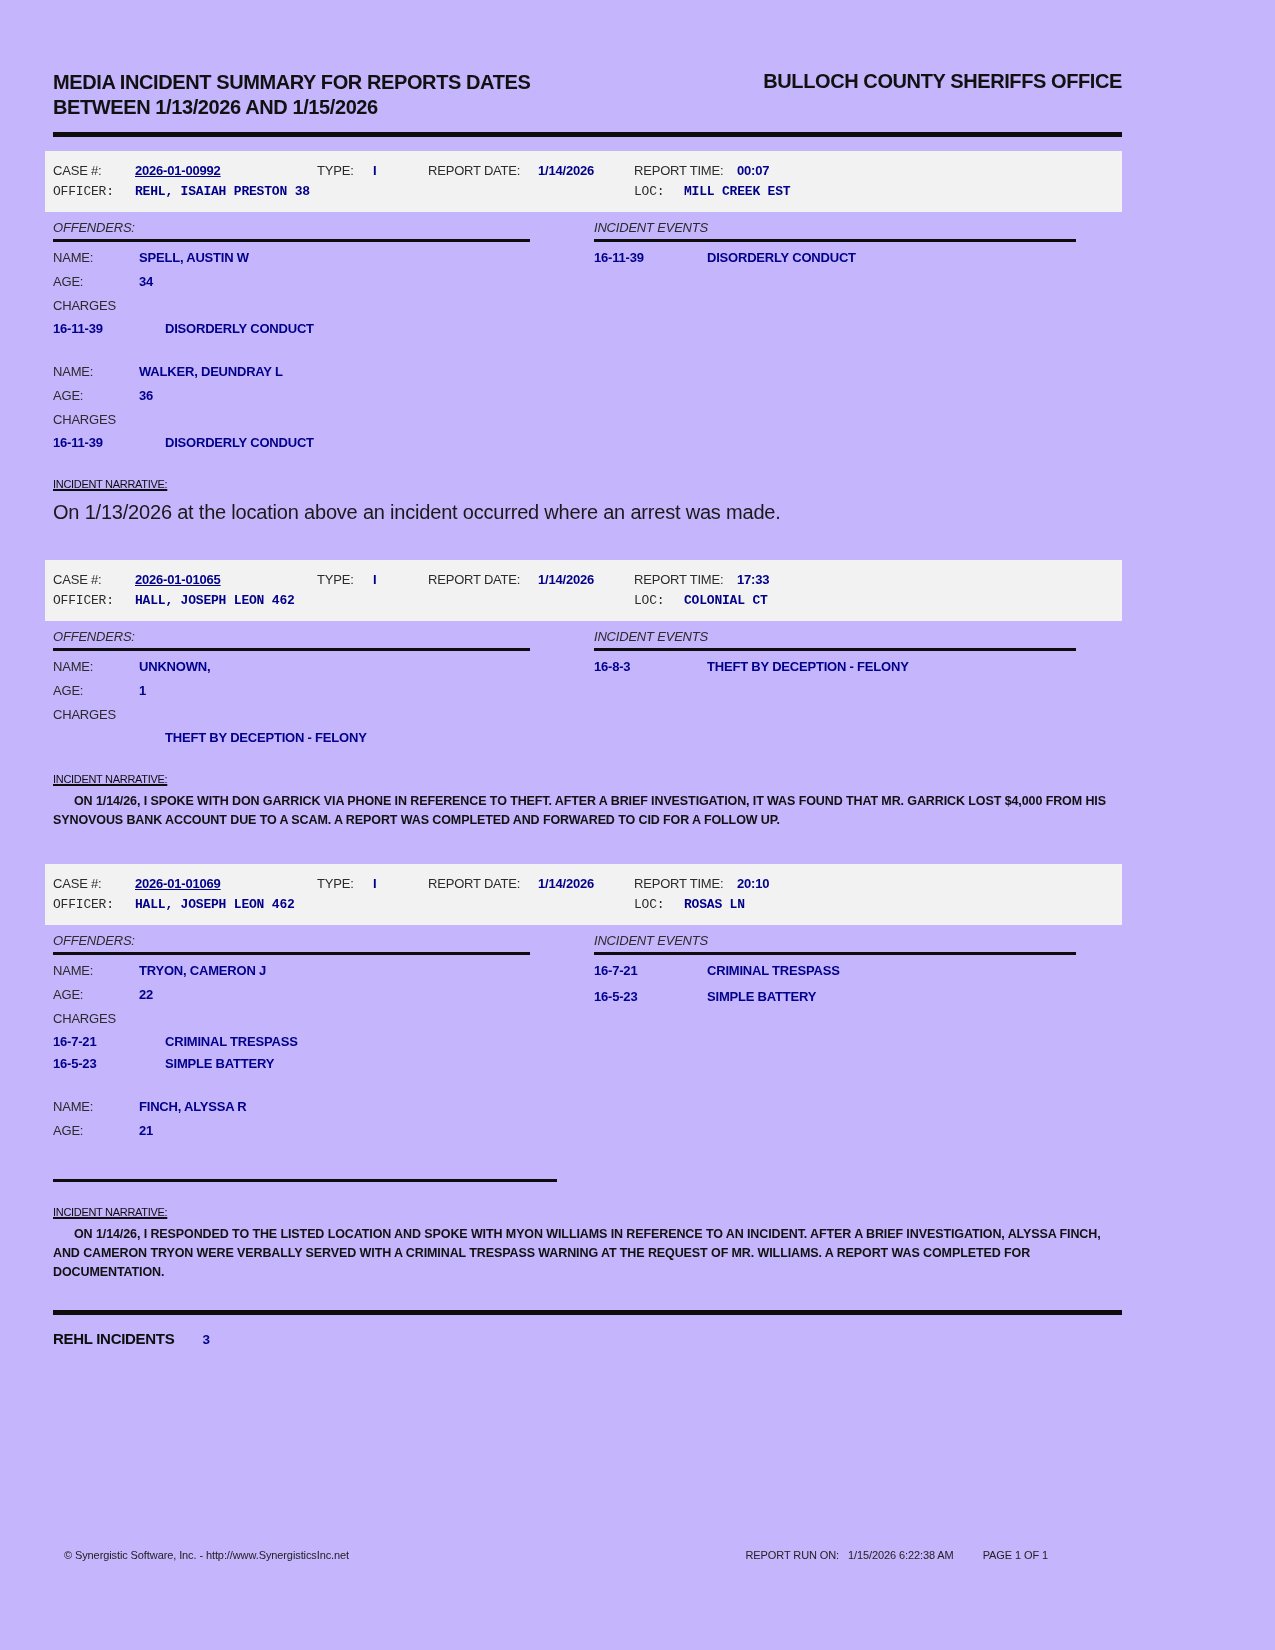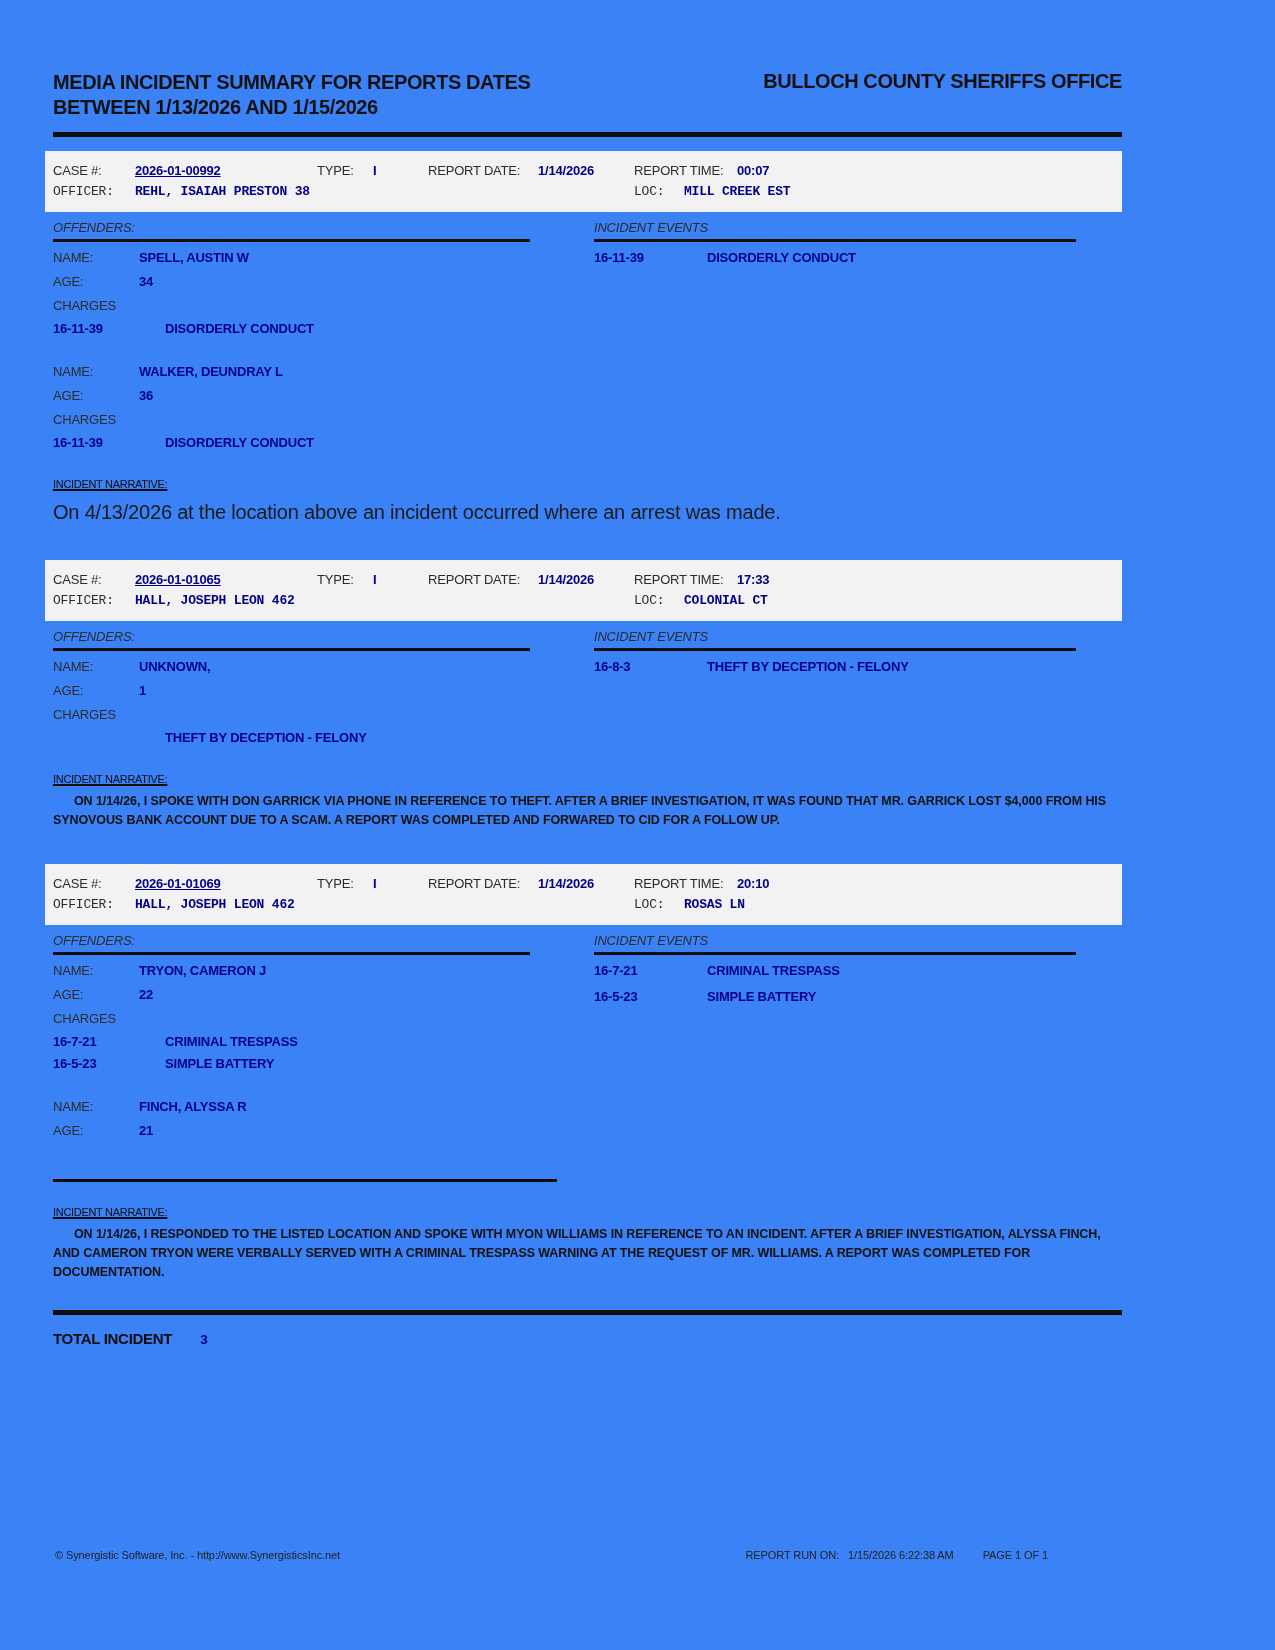--- a/index.html
+++ b/index.html
@@ -1,21 +1,21 @@
 <!DOCTYPE html>
 <html><head>
 <meta charset="utf-8">
 <style>
   * { margin: 0; padding: 0; box-sizing: border-box; }
   html, body { background: #ffffff; }
   .page {
     position: relative;
     width: 1275px;
     height: 1650px;
-    background: #3b82f6;
+    background: #c4b5fd;
     font-family: "Liberation Sans", sans-serif;
     color: #1a1a1a;
     overflow: hidden;
   }
   .content { margin-left: 53px; width: 1069px; }
 
   
   .doc-header { display: flex; justify-content: space-between; align-items: flex-start; padding-top: 70px; }
   .title-left {
     font-size: 20px; font-weight: bold; line-height: 25px;
@@ -75,21 +75,21 @@
     line-height: 19px; text-indent: 21px; letter-spacing: -0.1px;
   }
 
   
   .totals-rule { height: 5px; background: #0d0d0d; margin-top: 28px; }
   .totals { margin-top: 15px; display: flex; align-items: baseline; font-size: 15px; font-weight: bold; letter-spacing: -0.3px; color: #0d0d0d; }
   .totals-value { color: #00008B; margin-left: 28px; font-size: 13.5px; }
 
   
   .footer {
-    position: absolute; top: 1549px; left: 55px; right: 227px;
+    position: absolute; top: 1549px; left: 64px; right: 227px;
     display: flex; justify-content: space-between;
     font-size: 11px; color: #222; letter-spacing: -0.1px;
   }
   .footer-right span + span { margin-left: 26px; }
 </style>
 </head>
 <body>
 
 <div class="page">
   <div class="content">
@@ -162,21 +162,21 @@
           <div class="events-list">
             <div class="event-row">
               <span class="val">16-11-39</span>
               <span class="val">DISORDERLY CONDUCT</span>
             </div>
           </div>
         </div>
       </div>
 
       <div class="narr-heading">INCIDENT NARRATIVE:</div>
-      <div class="narr-large">On 4/13/2026 at the location above an incident occurred where an arrest was made.</div>
+      <div class="narr-large">On 1/13/2026 at the location above an incident occurred where an arrest was made.</div>
     </div>
 
     <div class="case" style="margin-top:36px;">
       <div class="case-header">
         <div class="ch-row1">
           <span class="lbl">CASE #:</span>
           <span><a class="case-link">2026-01-01065</a></span>
           <span class="lbl">TYPE:</span>
           <span class="val">I</span>
           <span class="lbl">REPORT DATE:</span>
@@ -300,21 +300,21 @@
           </div>
         </div>
       </div>
 
       <div class="narr-heading">INCIDENT NARRATIVE:</div>
       <div class="narr-small">ON 1/14/26, I RESPONDED TO THE LISTED LOCATION AND SPOKE WITH MYON WILLIAMS IN REFERENCE TO AN INCIDENT. AFTER A BRIEF INVESTIGATION, ALYSSA FINCH, AND CAMERON TRYON WERE VERBALLY SERVED WITH A CRIMINAL TRESPASS WARNING AT THE REQUEST OF MR. WILLIAMS. A REPORT WAS COMPLETED FOR DOCUMENTATION.</div>
     </div>
 
     <div class="totals-rule"></div>
     <div class="totals">
-      <span>TOTAL INCIDENT</span>
+      <span>REHL INCIDENTS</span>
       <span class="totals-value">3</span>
     </div>
   </div>
 
   <div class="footer">
     <div class="footer-left">© Synergistic Software, Inc.  -  http://www.SynergisticsInc.net</div>
     <div class="footer-right">
       <span>REPORT RUN ON:</span>
       <span style="margin-left:6px;">1/15/2026 6:22:38 AM</span>
       <span>PAGE 1 OF 1</span>

